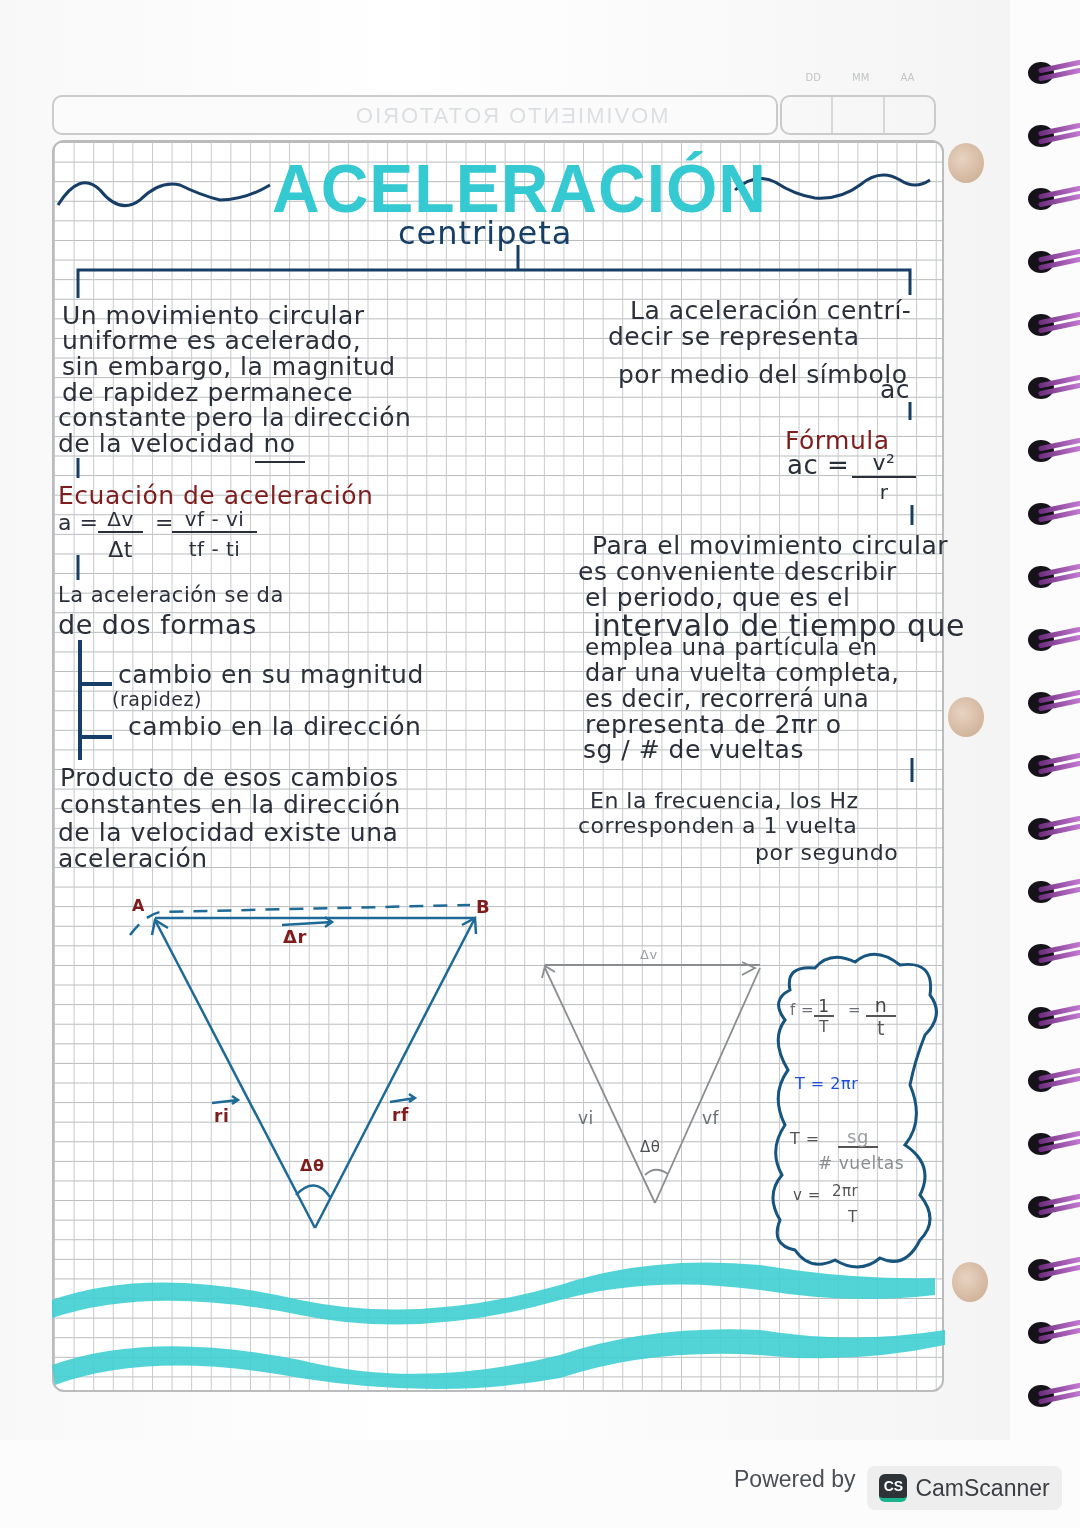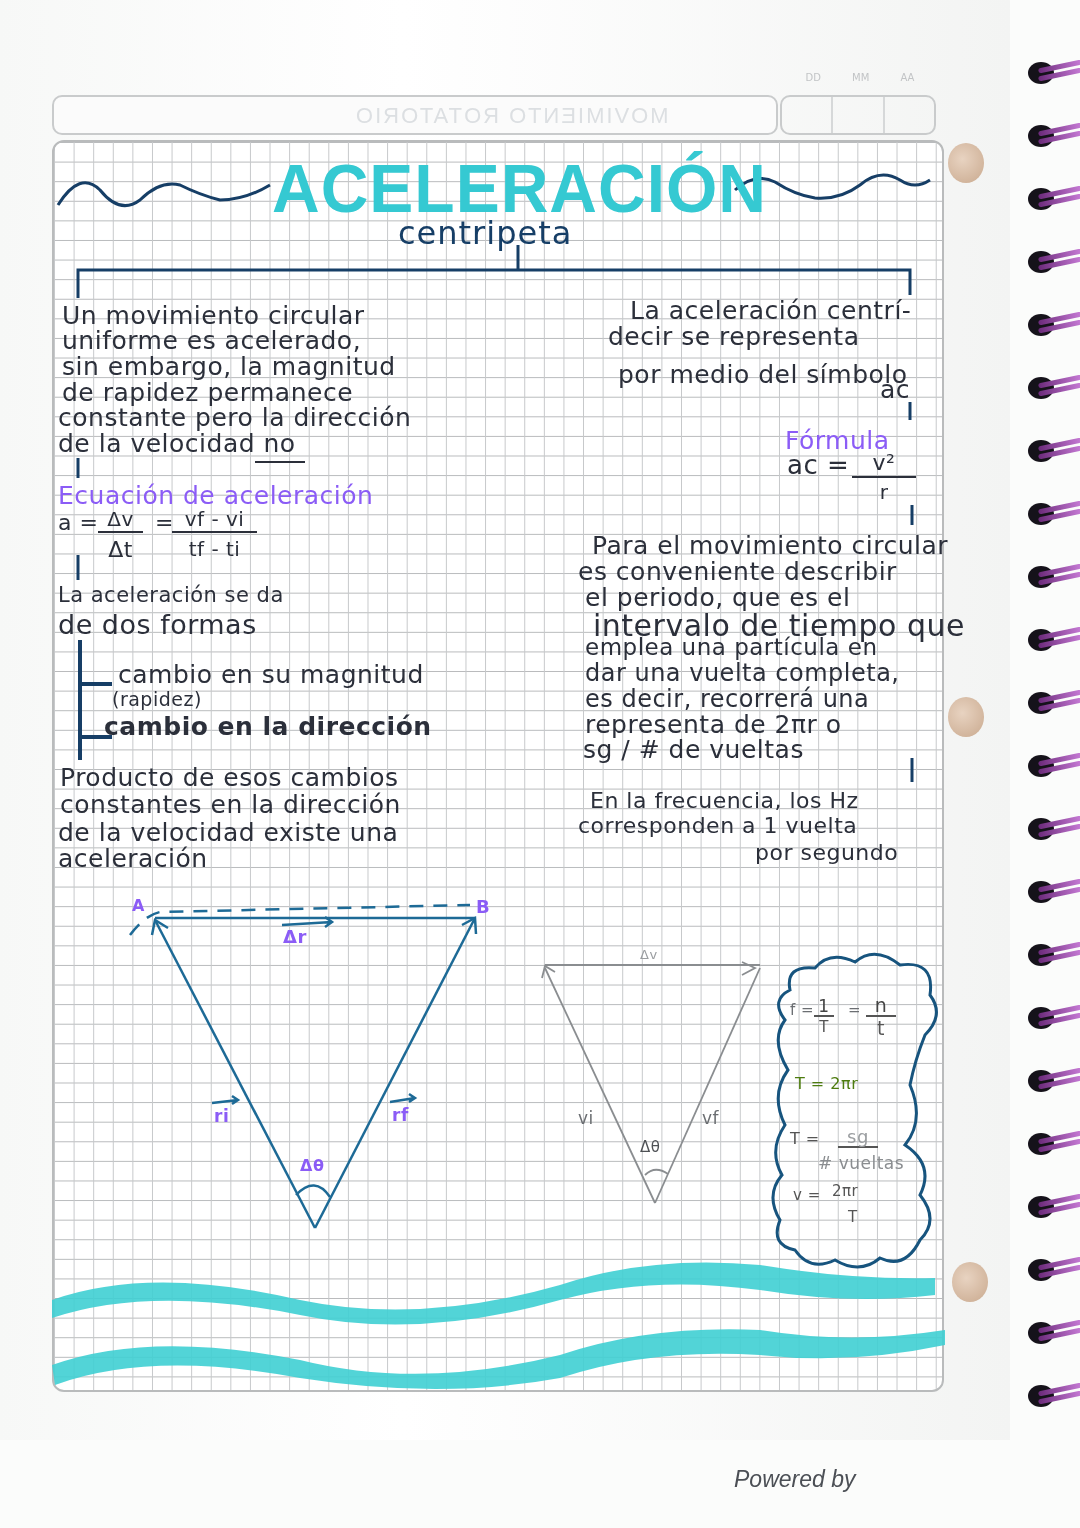--- a/index.html
+++ b/index.html
@@ -52,33 +52,33 @@
     }
     .ring .wire {
       position: absolute; left: 18px; width: 44px; height: 5px;
       border-radius: 4px; background: linear-gradient(90deg, #6b2a7a, #c77bd6);
       transform: rotate(-12deg);
     }
     .hw {
       position: absolute; font-family: "DejaVu Sans", sans-serif; color: #2b2f3a;
       line-height: 1; white-space: nowrap; letter-spacing: 0.5px;
     }
-    .hw-blue { color: #8b5cf6; }
+    .hw-blue { color: #7f1d1d; }
     .title {
       position: absolute; left: 272px; top: 150px; font-size: 66px; font-weight: bold;
       color: #35c9d2; letter-spacing: 1px; font-family: "Liberation Sans", sans-serif;
       transform: scaleY(1.05);
     }
     .subtitle {
       position: absolute; left: 398px; top: 214px; font-size: 32px; color: #163e66;
       letter-spacing: 1px;
     }
     .body-line { font-size: 25px; }
     .footer {
-      position: absolute; left: 734px; top: 1466px; display: flex; align-items: flex-start; gap: 12px; font-style: italic;
+      position: absolute; left: 734px; top: 1466px; display: flex; align-items: flex-start; gap: 12px;
     }
     .powered { font-size: 23px; color: #4b4f55; font-family: "Liberation Sans", sans-serif; }
     .cs-badge {
       display: flex; align-items: center; gap: 8px; background: #eeeeee;
       border-radius: 8px; padding: 8px 12px;
     }
     .cs-logo {
       width: 28px; height: 28px; border-radius: 6px; background: #2e3338; color: #fff;
       font-size: 14px; font-weight: bold; display: flex; align-items: center; justify-content: center;
       border-bottom: 4px solid #19b48e; box-sizing: border-box; font-family: "Liberation Sans", sans-serif;
@@ -294,21 +294,21 @@
   <div class="frac" style="left:172px; top:509px; width:85px;">
     <div class="hw" style="position:static; font-size:20px; border-bottom:2px solid #2b2f3a; padding-bottom:2px;">vf - vi</div>
     <div class="hw" style="position:static; font-size:20px; margin-top:6px;">tf - ti</div>
   </div>
 </div>
 
 <div class="hw body-line" style="left:58px; top:585px; font-size:21px;">La aceleración se da</div>
 <div class="hw body-line" style="left:58px; top:611px; font-size:27px;">de dos formas</div>
 <div class="hw body-line" style="left:118px; top:662px;">cambio en su magnitud</div>
 <div class="hw" style="left:112px; top:690px; font-size:19px;">(rapidez)</div>
-<div class="hw body-line" style="left:104px; top:714px;font-weight:bold;">cambio en la dirección</div>
+<div class="hw body-line" style="left:128px; top:714px;">cambio en la dirección</div>
 
 <div class="hw body-line" style="left:60px; top:765px;">Producto de esos cambios</div>
 <div class="hw body-line" style="left:60px; top:792px;">constantes en la dirección</div>
 <div class="hw body-line" style="left:58px; top:820px;">de la velocidad existe una</div>
 <div class="hw body-line" style="left:58px; top:846px;">aceleración</div>
 
 <div class="hw body-line" style="left:630px; top:298px;">La aceleración centrí-</div>
 <div class="hw body-line" style="left:608px; top:324px;">decir se representa</div>
 <div class="hw body-line" style="left:618px; top:350px;margin-top:12px;">por medio del símbolo</div>
 <div class="hw body-line" style="left:880px; top:377px;">ac</div>
@@ -352,24 +352,28 @@
   <div class="hw" style="left:790px; top:1003px; font-size:15px; color:#6b6e72;">f =</div>
   <div class="frac" style="left:814px; top:998px; width:20px;">
     <div class="hw" style="position:static; font-size:17px; color:#444; border-bottom:2px solid #555;">1</div>
     <div class="hw" style="position:static; font-size:15px; color:#555; margin-top:3px;">T</div>
   </div>
   <div class="hw" style="left:848px; top:1003px; font-size:15px; color:#6b6e72;">=</div>
   <div class="frac" style="left:866px; top:996px; width:30px;">
     <div class="hw" style="position:static; font-size:19px; color:#444; border-bottom:2px solid #555;">n</div>
     <div class="hw" style="position:static; font-size:19px; color:#555; margin-top:2px;">t</div>
   </div>
-  <div class="hw" style="left:795px; top:1076px; font-size:16px; color:#4d7c0f;">T = 2πr</div>
+  <div class="hw" style="left:795px; top:1076px; font-size:16px; color:#1d4ed8;">T = 2πr</div>
   <div class="hw" style="left:790px; top:1131px; font-size:16px; color:#555;">T =</div>
   <div class="hw" style="left:838px; top:1128px; font-size:18px; color:#9a9da0; border-bottom:2px solid #555; width:40px; text-align:center;">sg</div>
   <div class="hw" style="left:818px; top:1155px; font-size:17px; color:#8a8d90;"># vueltas</div>
   <div class="hw" style="left:793px; top:1188px; font-size:15px; color:#555;">v =</div>
   <div class="hw" style="left:832px; top:1184px; font-size:15px; color:#555;">2πr</div>
   <div class="hw" style="left:848px; top:1210px; font-size:15px; color:#555;">T</div>
 </div>
 
 <div class="footer">
   <span class="powered">Powered by</span>
+  <div class="cs-badge">
+    <span class="cs-logo">CS</span>
+    <span class="cs-name">CamScanner</span>
+  </div>
 </div>
 
 </body></html>

